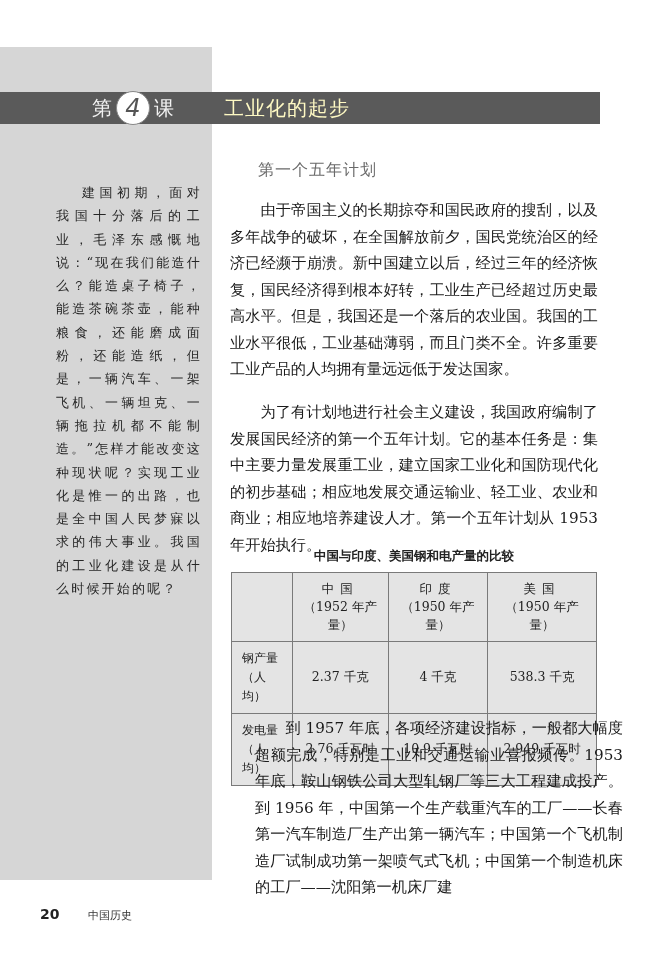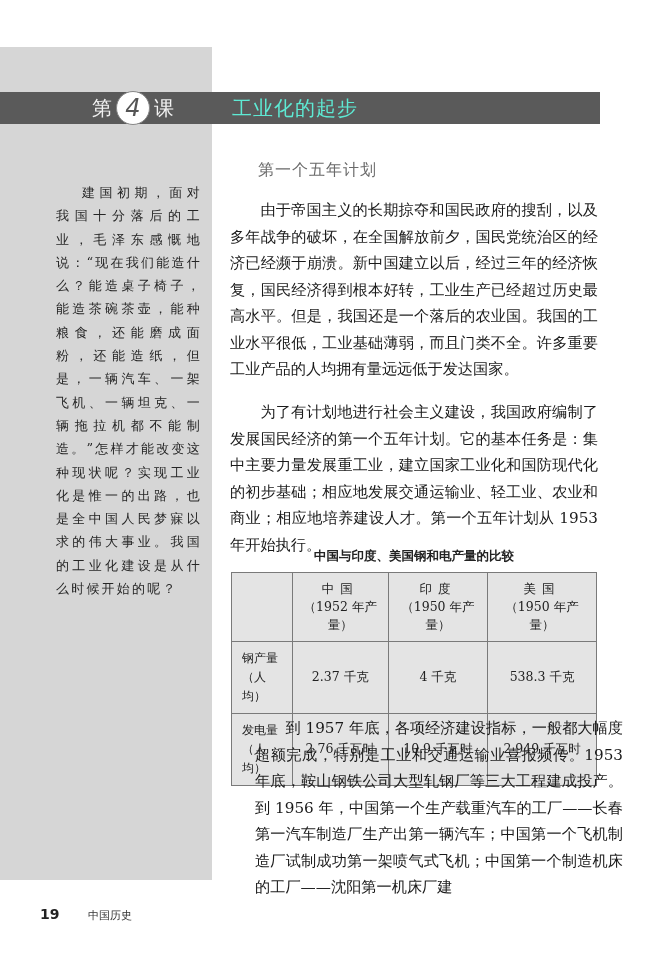--- a/index.html
+++ b/index.html
@@ -53,25 +53,25 @@
       font-style: italic;
       font-size: 24px;
       display: flex;
       align-items: center;
       justify-content: center;
       margin: 0 4px;
       box-sizing: border-box;
     }
     .banner-title {
       position: absolute;
-      left: 232px;
+      left: 224px;
       top: 0;
       height: 16px;
       line-height: 32px;
-      color: #5eead4;
+      color: #fef9c3;
       font-family: "DejaVu Sans", "Liberation Sans", sans-serif;
       font-size: 20px;
       letter-spacing: 1px;
     }
     .sidebar-text {
       position: absolute;
       left: 56px;
       top: 153px;
       width: 146px;
       font-size: 13px;
@@ -223,14 +223,14 @@
     <td>10.9 千瓦时</td>
     <td>2 949 千瓦时</td>
   </tr>
 </tbody>
   </table>
 
 <div class="main-col p3">
   <p>到 1957 年底，各项经济建设指标，一般都大幅度超额完成，特别是工业和交通运输业喜报频传。1953 年底，鞍山钢铁公司大型轧钢厂等三大工程建成投产。到 1956 年，中国第一个生产载重汽车的工厂——长春第一汽车制造厂生产出第一辆汽车；中国第一个飞机制造厂试制成功第一架喷气式飞机；中国第一个制造机床的工厂——沈阳第一机床厂建</p>
 </div>
 
-<div class="footer-page">19</div>
+<div class="footer-page">20</div>
 <div class="footer-book">中国历史</div>
 
 </body></html>

